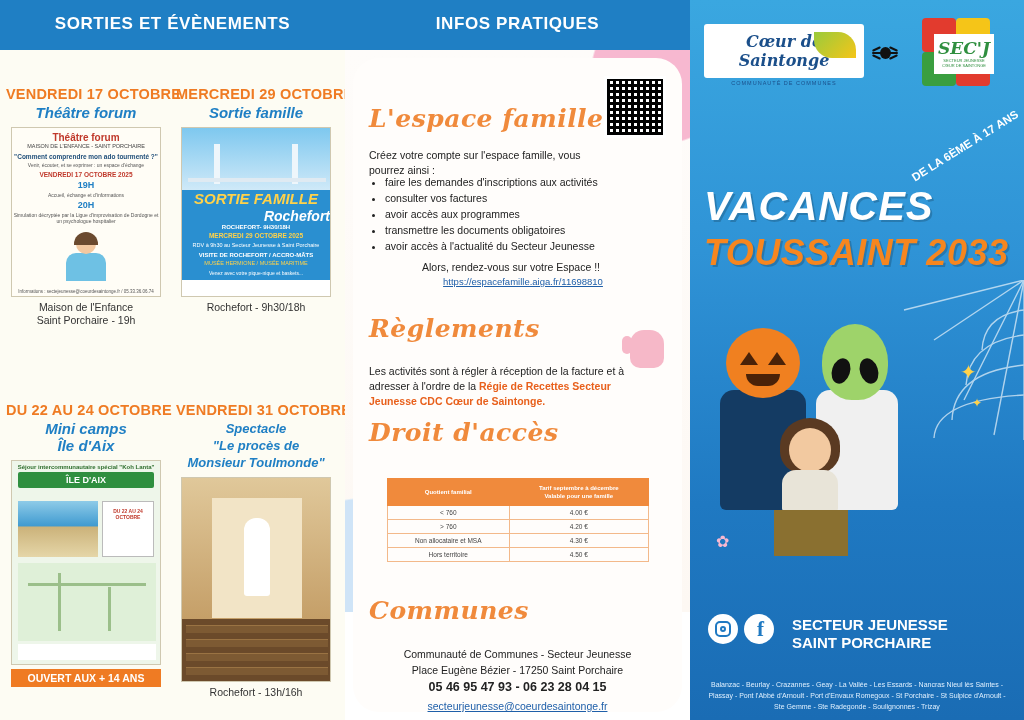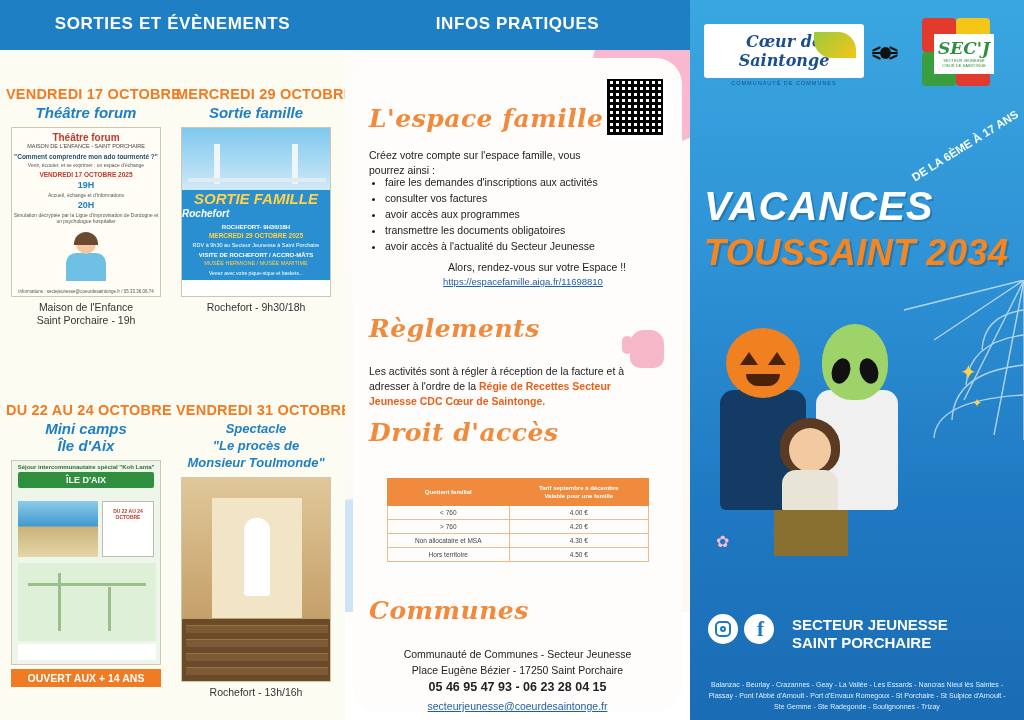--- a/index.html
+++ b/index.html
@@ -61,22 +61,22 @@
   .p1 .body-c { position:absolute; left:10px; top:19px; width:40px; height:28px; border-radius:10px 10px 0 0; background:#6ec1e4; }
 
   
   .p2 { width:150px; height:170px; margin:6px auto 0; background:#2a8fd0; }
   .p2 .sky { position:absolute; left:0; top:0; width:100%; height:62px; background:linear-gradient(#7ec8ef,#cfe9f8); }
   .p2 .bridge { position:absolute; left:6px; top:16px; width:138px; height:40px; }
   .p2 .pylon { position:absolute; width:6px; height:40px; background:#eef6fb; }
   .p2 .deck { position:absolute; left:0; top:34px; width:138px; height:4px; background:#dfeaf2; }
   .p2 .t2 { position:absolute; top:62px; left:0; width:100%; text-align:center; color:#ffd24a;
             font-weight:bold; font-size:15px; font-style:italic; }
-  .p2 .t3 { position:absolute; top:80px; left:0; width:100%; text-align:left; color:#fff;
-            font-weight:bold; font-size:10px; font-style:italic;}
+  .p2 .t3 { position:absolute; top:80px; left:0; width:100%; text-align:right; color:#fff;
+            font-weight:bold; font-size:14px; font-style:italic;}
   .p2 .l1 { position:absolute; top:96px; left:0; width:100%; text-align:center; color:#fff; font-size:6px; font-weight:bold;}
   .p2 .l2 { position:absolute; top:104px; left:0; width:100%; text-align:center; color:#ffd24a; font-size:6.5px; font-weight:bold;}
   .p2 .l3 { position:absolute; top:114px; left:0; width:100%; text-align:center; color:#fff; font-size:5.5px;}
   .p2 .l4 { position:absolute; top:124px; left:0; width:100%; text-align:center; color:#fff; font-size:6px; font-weight:bold;}
   .p2 .l5 { position:absolute; top:132px; left:0; width:100%; text-align:center; color:#ffd24a; font-size:5.5px;}
   .p2 .l6 { position:absolute; top:142px; left:0; width:100%; text-align:center; color:#fff; font-size:5px;}
   .p2 .strip { position:absolute; bottom:0; left:0; width:100%; height:16px; background:#fff; }
 
   
   .p3 { width:150px; height:205px; margin:6px auto 0; background:#eef6ea; }
@@ -342,21 +342,21 @@
         <div class="mid-p" style="position:absolute; left:16px; top:90px; width:250px;">Créez votre compte sur l'espace famille, vous pourrez ainsi :</div>
 
         <ul class="mid-ul" style="position:absolute; left:16px; top:112px; width:270px;">
           <li>faire les demandes d'inscriptions aux activités</li>
           <li>consulter vos factures</li>
           <li>avoir accès aux programmes</li>
           <li>transmettre les documents obligatoires</li>
           <li>avoir accès à l'actualité du Secteur Jeunesse</li>
         </ul>
 
-        <div class="mid-p" style="position:absolute; left:54px; top:202px; width:260px; text-align:center;">Alors, rendez-vous sur votre Espace !!</div>
+        <div class="mid-p" style="position:absolute; left:28px; top:202px; width:260px; text-align:center;">Alors, rendez-vous sur votre Espace !!</div>
         <a class="mid-link" style="position:absolute; left:40px; top:218px; width:260px; text-align:center;" href="#">https://espacefamille.aiga.fr/11698810</a>
 
         <div class="hand"></div>
 
         <div class="script-h" style="position:absolute; left:16px; top:256px;">Règlements</div>
 
         <div class="mid-p" style="position:absolute; left:16px; top:306px; width:280px;">
           <span>Les activités sont à régler à réception de la facture et à adresser à l'ordre de la </span><span class="orange-strong">Régie de Recettes Secteur Jeunesse CDC Cœur de Saintonge.</span>
         </div>
 
@@ -429,21 +429,21 @@
       <div class="badge">
         <div class="txt">SEC'J</div>
         <div class="sub" style="white-space:pre-line;">SECTEUR JEUNESSE
 CŒUR DE SAINTONGE</div>
       </div>
     </div>
 
     <div class="age-arc">DE LA 6ÈME À 17 ANS</div>
 
     <div class="cover-title1">VACANCES</div>
-    <div class="cover-title2">TOUSSAINT 2034</div>
+    <div class="cover-title2">TOUSSAINT 2033</div>
 
     <svg class="web" viewBox="0 0 150 160">
       <g stroke="#ffffff" stroke-width="1.4" fill="none" opacity="0.75">
         <path d="M150 0 L150 160"></path>
         <path d="M150 0 L60 60"></path>
           <path d="M150 0 L90 120"></path>
           <path d="M150 0 L120 155"></path>
         <path d="M150 0 L30 30"></path>
         <path d="M150 30 Q110 35 108 70"></path>
         <path d="M150 55 Q95 62 92 105"></path>

